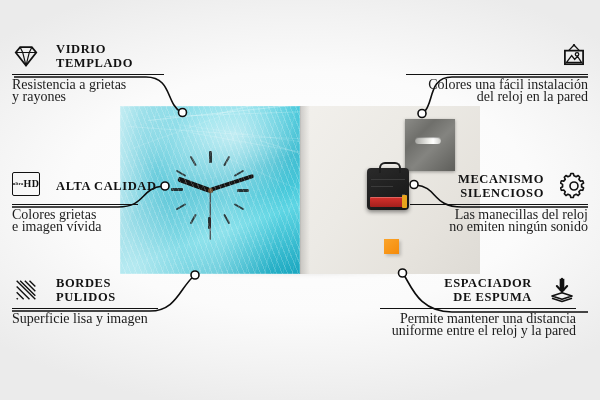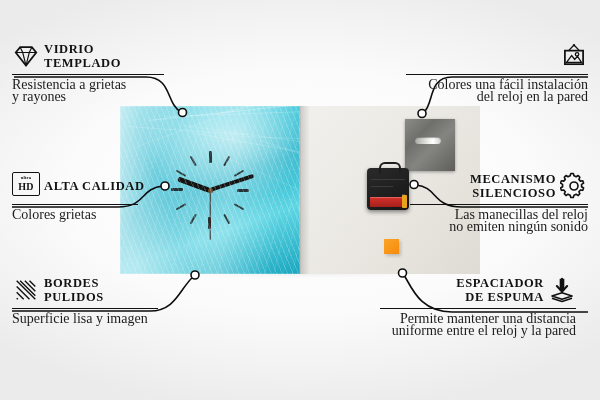--- a/index.html
+++ b/index.html
@@ -135,33 +135,33 @@
   }
   .callout .rule{
     height:1.4px;background:#111;margin:4px 0 4px 0;
   }
   .callout .desc{
     font-size:14px;line-height:11.6px;color:#1c1c1c;white-space:nowrap;
   }
   .callout.left .title,.callout.left .desc{text-align:left;}
   .callout.right .title,.callout.right .desc{text-align:right;}
 
-  .head{display:flex;align-items:center;gap:4px;}
+  .head{display:flex;align-items:center;gap:16px;}
   .callout.right .head{justify-content:flex-end;}
   .ico{width:28px;height:28px;flex:0 0 28px;position:relative;color:#111;}
   .ico svg{display:block;width:28px;height:28px;}
 
   
   #lines{position:absolute;left:0;top:0;width:600px;height:400px;pointer-events:none;}
   .cline{fill:none;stroke:#0d0d0d;stroke-width:1.6;}
   .cdot{fill:#ffffff;stroke:#0d0d0d;stroke-width:1.6;}
 
   .hd-box{
     border:1.6px solid #111;border-radius:2px;width:26px;height:22px;
-    display:flex;flex-direction:column;align-items:center;justify-content:center;
+    display:flex;flex-direction:row;align-items:center;justify-content:center;
     line-height:1;
     font-family:Liberation Serif, serif;
   }
   .hd-box .u{font-size:4.6px;font-weight:bold;letter-spacing:.2px;}
   .hd-box .h{font-size:10px;font-weight:bold;letter-spacing:.3px;margin-top:.5px;}
 </style>
 </head>
 <body>
 
 <div id="stage">
@@ -287,20 +287,21 @@
           <span class="u">ultra</span>
           <span class="h">HD</span>
         </span>
       </span>
       <div>
         <div class="title">ALTA CALIDAD</div>
       </div>
     </div>
     <div class="rule" style="width:126px;"></div>
     <div class="desc">Colores grietas</div>
+    <div class="desc">e imagen vívida</div>
   </div>
 
   <div class="callout left" style="left:12px;top:276px;width:230px;">
     <div class="head">
       <span class="ico">
         <svg viewBox="0 0 24 24">
             <path d="M4 4 L20 20 M4 9 L15 20 M4 14 L10 20 M4 19 L5 20 M7 4 L20 17 M11 4 L20 13 M15 4 L20 9" fill="none" stroke="currentColor" stroke-width="1.2"></path>
           </svg>
       </span>
       <div>

